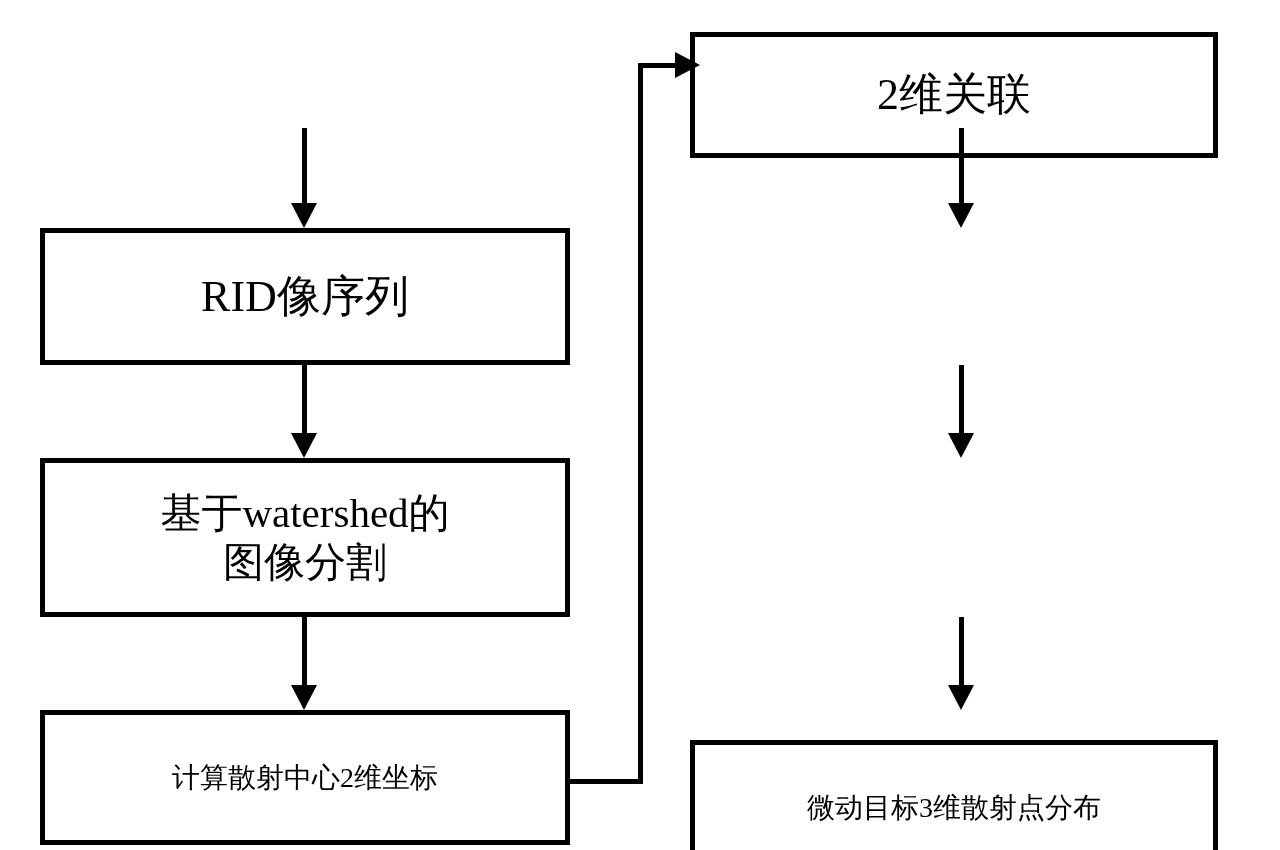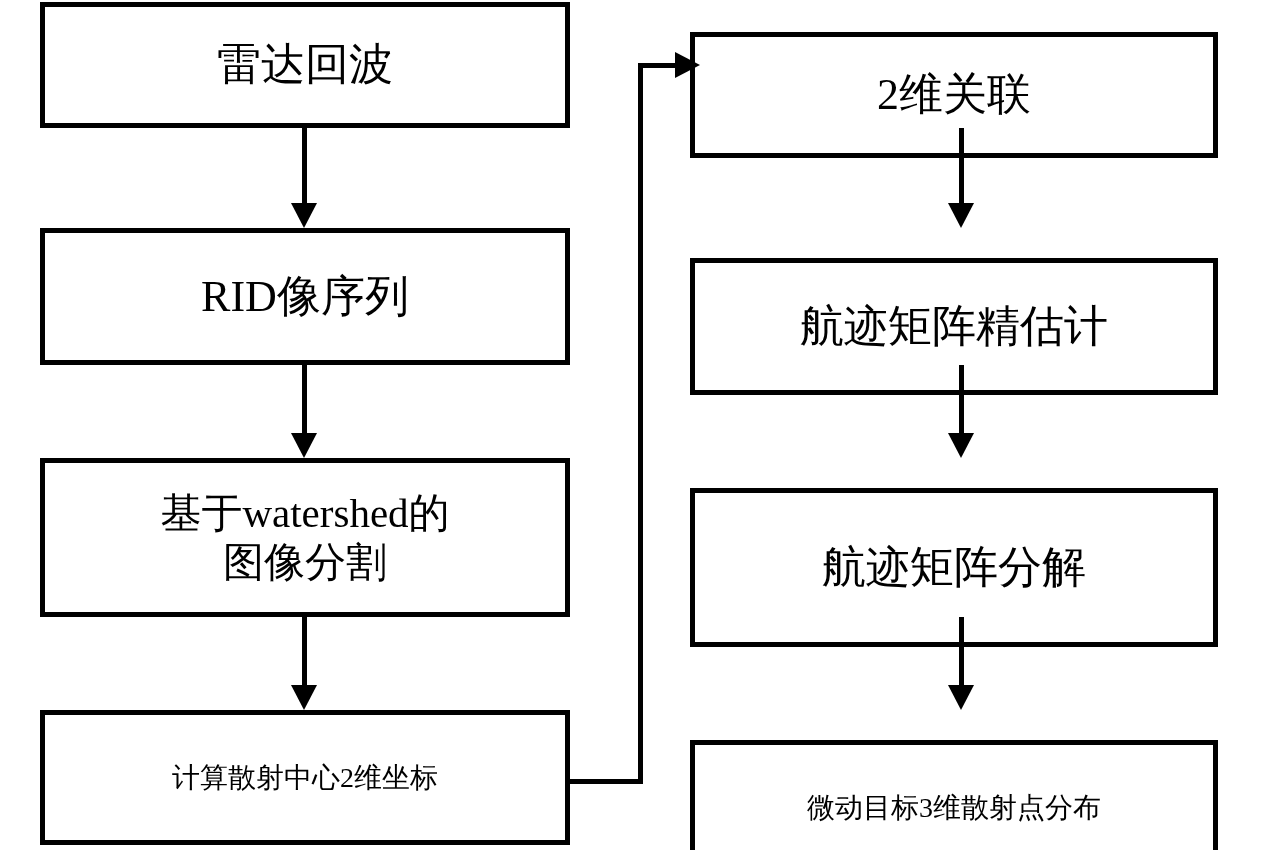--- a/index.html
+++ b/index.html
@@ -68,34 +68,31 @@
     border-top: 13px solid transparent;
     border-bottom: 13px solid transparent;
     border-left: 25px solid #000000;
   }
 </style>
 </head>
 <body>
 
 <div id="canvas">
 
-  <div class="node col-l row1 t-lg">雷达回波</div>
 
   <div class="node col-l row2 t-lg">RID像序列</div>
 
   <div class="node col-l row3 t-md">基于watershed的
 图像分割</div>
 
   <div class="node col-l row4 t-sm">计算散射中心2维坐标</div>
 
   <div class="node col-r row1 t-lg">2维关联</div>
 
-  <div class="node col-r row2 t-lg">航迹矩阵精估计</div>
 
-  <div class="node col-r row3 t-lg">航迹矩阵分解</div>
 
   <div class="node col-r row4 t-sm">微动目标3维散射点分布</div>
 
   <div class="vline" style="left:302px; top:128px; height:78px;"></div>
   <div class="arrow-down" style="left:291px; top:203px;"></div>
 
   <div class="vline" style="left:302px; top:365px; height:71px;"></div>
   <div class="arrow-down" style="left:291px; top:433px;"></div>
 
   <div class="vline" style="left:302px; top:617px; height:71px;"></div>

